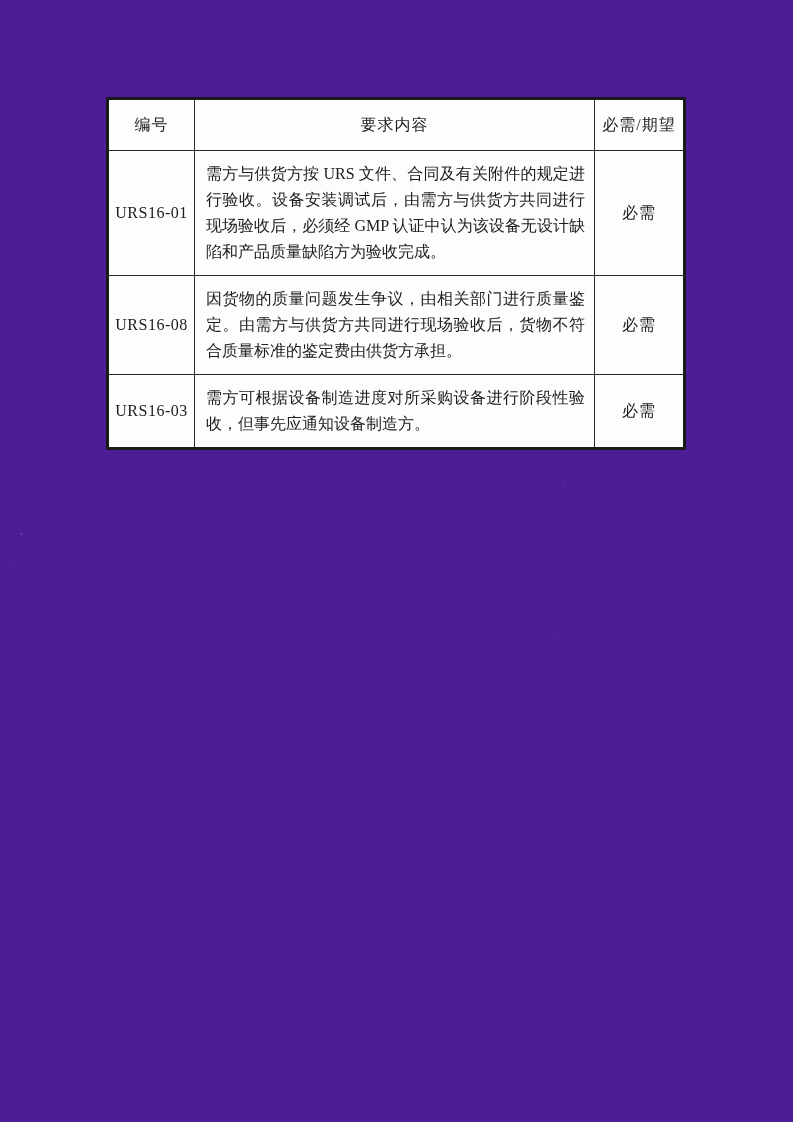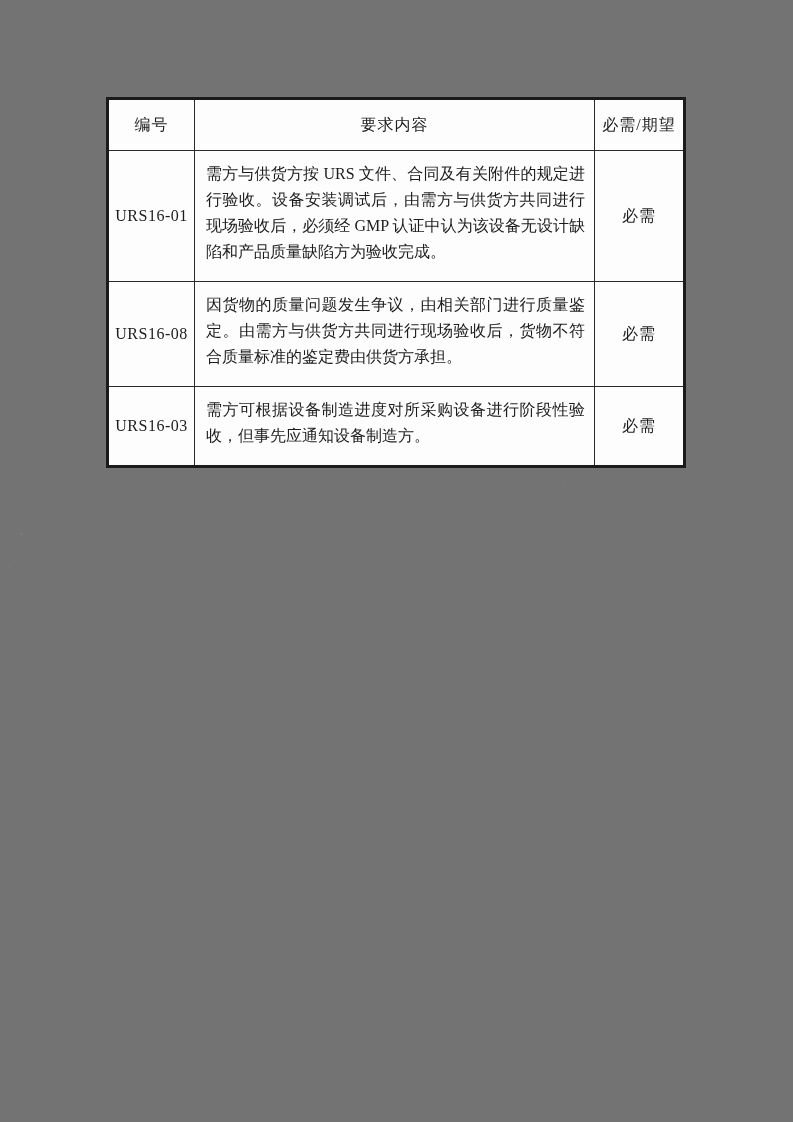--- a/index.html
+++ b/index.html
@@ -11,21 +11,21 @@
     height: 1122px;
     position: relative;
     background: #fefefe;
     font-family: "Liberation Serif", "DejaVu Serif", serif;
     color: #1c1c1c;
     overflow: hidden;
   }
   .page {
     position: absolute;
     inset: 0;
-    background: #737373;
+    background: #4c1d95;
   }
   table.urs-table {
     position: absolute;
     left: 106px;
     top: 97px;
     width: 577px;
     border-collapse: collapse;
     table-layout: fixed;
     border: 3px solid #1b1b1b;
     background: #fdfdfd;
@@ -50,21 +50,21 @@
   }
   td.cell-id {
     text-align: center;
     font-family: "Liberation Serif", "DejaVu Serif", serif;
     letter-spacing: 0.5px;
     white-space: nowrap;
     margin-left: 32px;
   }
   td.cell-content {
     text-align: justify;
-    padding: 10px 9px 16px 11px;
+    padding: 10px 9px 10px 11px;
     line-height: 26px;
   }
   tr.row-1 { height: 125px; }
   tr.row-2 { height: 98px; }
   tr.row-3 { height: 69px; }
   td.cell-req {
     text-align: center;
     letter-spacing: 1px;
     margin-top: 23px;
   }

